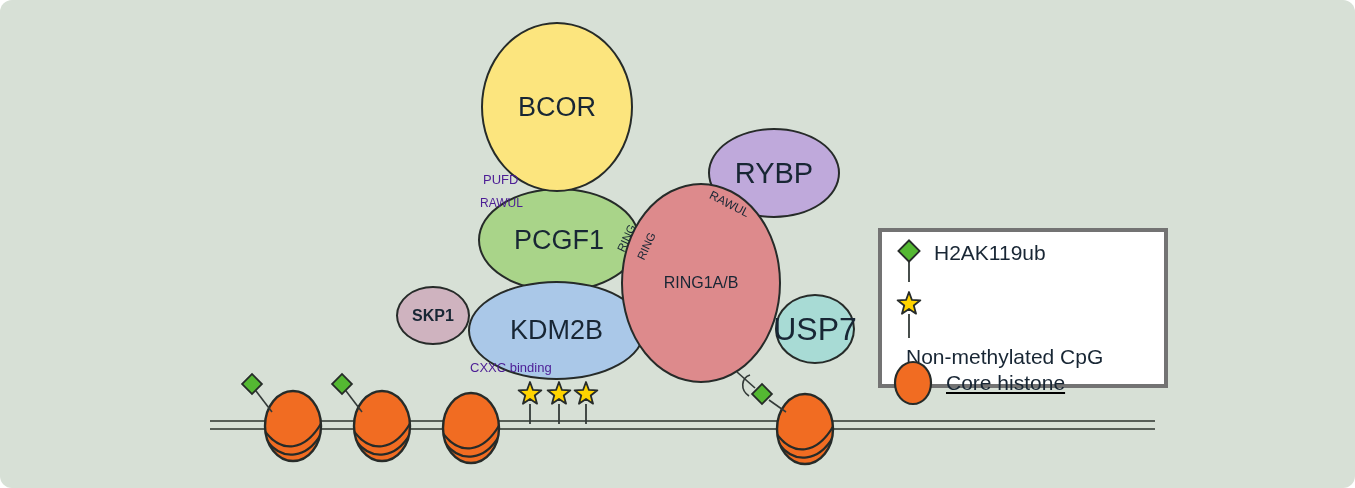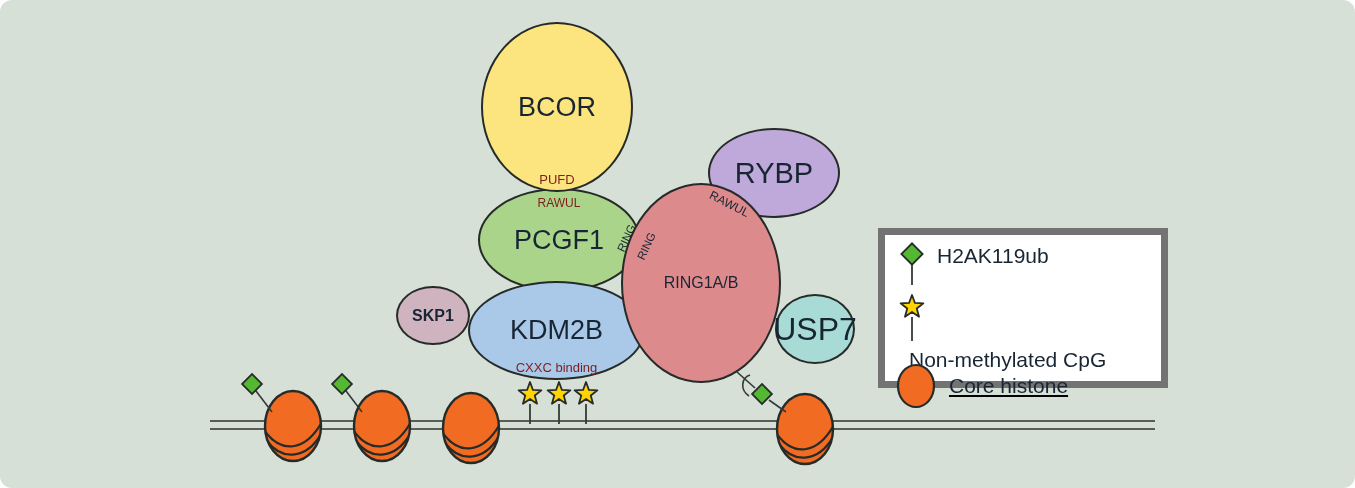--- a/index.html
+++ b/index.html
@@ -22,22 +22,22 @@
   }
   .bcor   {left:481px; top:22px;  width:152px; height:170px; font-size:27px; z-index:6;}
   .pcgf1  {left:478px; top:188px; width:162px; height:104px; font-size:27px; z-index:5;}
   .rybp   {left:708px; top:128px; width:132px; height:90px;  font-size:29px; z-index:5;}
   .ring1ab{left:621px; top:183px; width:160px; height:200px; font-size:16px; z-index:7;}
   .kdm2b  {left:468px; top:281px; width:177px; height:99px;  font-size:27px; z-index:6;}
   .skp1   {left:396px; top:286px; width:74px;  height:59px;  font-size:16px; z-index:4;font-weight:bold;}
   .usp7   {left:775px; top:294px; width:80px;  height:70px;  font-size:32px; z-index:4;}
 
   .domain{
-    position:absolute; left:0; right:0; text-align:center;
-    font-size:13px; color:#7f1d1d;
+    position:absolute; left:0; right:0; text-align:left;
+    font-size:13px; color:#4c1d95;
   }
   .domain-bottom{bottom:3px;}
   .domain-top{top:6px; font-size:12px;}
 
   .rot-label{
     position:absolute; font-size:11.5px; color:#182634; z-index:8;
     white-space:nowrap;
   }
   #ring-pcgf1  {left:612px; top:232px; transform:rotate(-65deg);}
   #ring-ring1ab{left:632px; top:240px; transform:rotate(-65deg);}
@@ -56,21 +56,21 @@
   #h4{left:771px; top:389px;}
   .mark{position:absolute; z-index:3;}
   #mark1{left:236px; top:368px;}
   #mark2{left:326px; top:368px;}
   #stars{left:513px; top:381px;}
   #deposit{left:722px; top:360px; z-index:7;}
 
   
   .legend{
     position:absolute; left:878px; top:228px; width:290px; height:160px;
-    background:#ffffff; border:7px solid #737373; z-index:9;
+    background:#ffffff; border:4px solid #737373; z-index:9;
     box-sizing:border-box;
   }
   .legend-row{position:absolute; display:flex; align-items:flex-start;}
   #lr1{left:14px; top:6px;}
   #lr2{left:12px; top:58px;flex-direction:column;}
   #lr3{left:10px; top:128px;text-decoration:underline;}
   .legend-label{font-size:21px; color:#182634; margin-left:12px;}
   #lr1 .legend-label{margin-top:3px;}
   #lr2 .legend-label{margin-top:3px;}
   #lr3 .legend-label{margin-top:11px;}

